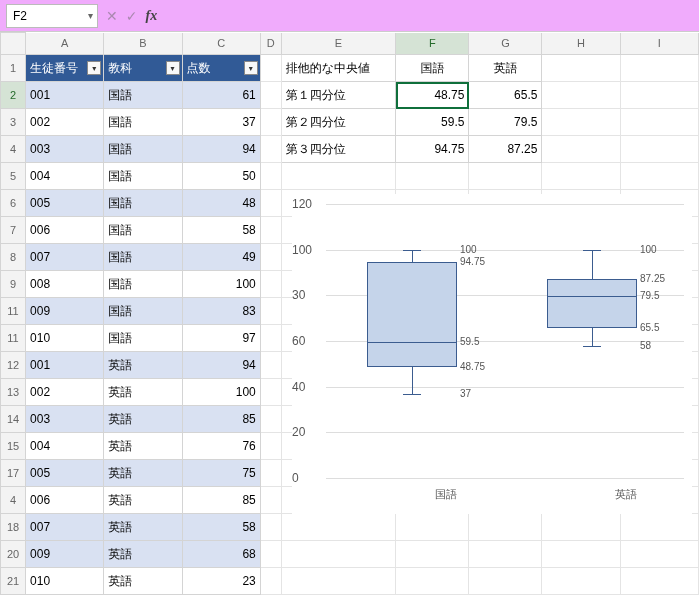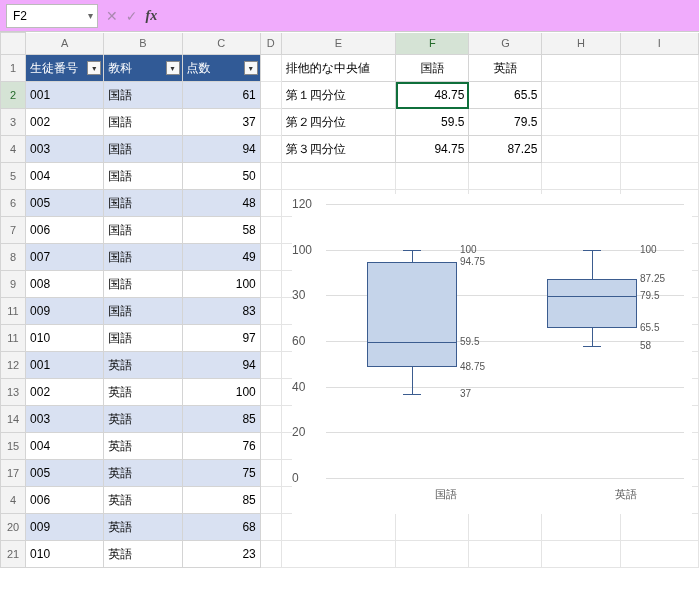--- a/index.html
+++ b/index.html
@@ -400,20 +400,32 @@
           <td class="cell alignR noborder"></td>
           <td class="cell alignR noborder"></td>
           <td class="cell noborder"></td>
           <td class="cell noborder"></td>
         </tr>
         <tr>
           <th class="rowhdr">4</th>
           <td class="cell">006</td>
           <td class="cell">英語</td>
           <td class="cell alignR">85</td>
+          <td class="cell noborder"></td>
+          <td class="cell noborder"></td>
+          <td class="cell alignR noborder"></td>
+          <td class="cell alignR noborder"></td>
+          <td class="cell noborder"></td>
+          <td class="cell noborder"></td>
+        </tr>
+        <tr>
+          <th class="rowhdr">18</th>
+          <td class="cell band-even">007</td>
+          <td class="cell band-even">英語</td>
+          <td class="cell band-even alignR">58</td>
           <td class="cell noborder"></td>
           <td class="cell noborder"></td>
           <td class="cell alignR noborder"></td>
           <td class="cell alignR noborder"></td>
           <td class="cell noborder"></td>
           <td class="cell noborder"></td>
         </tr>
         <tr>
           <th class="rowhdr">20</th>
           <td class="cell band-even">009</td>

